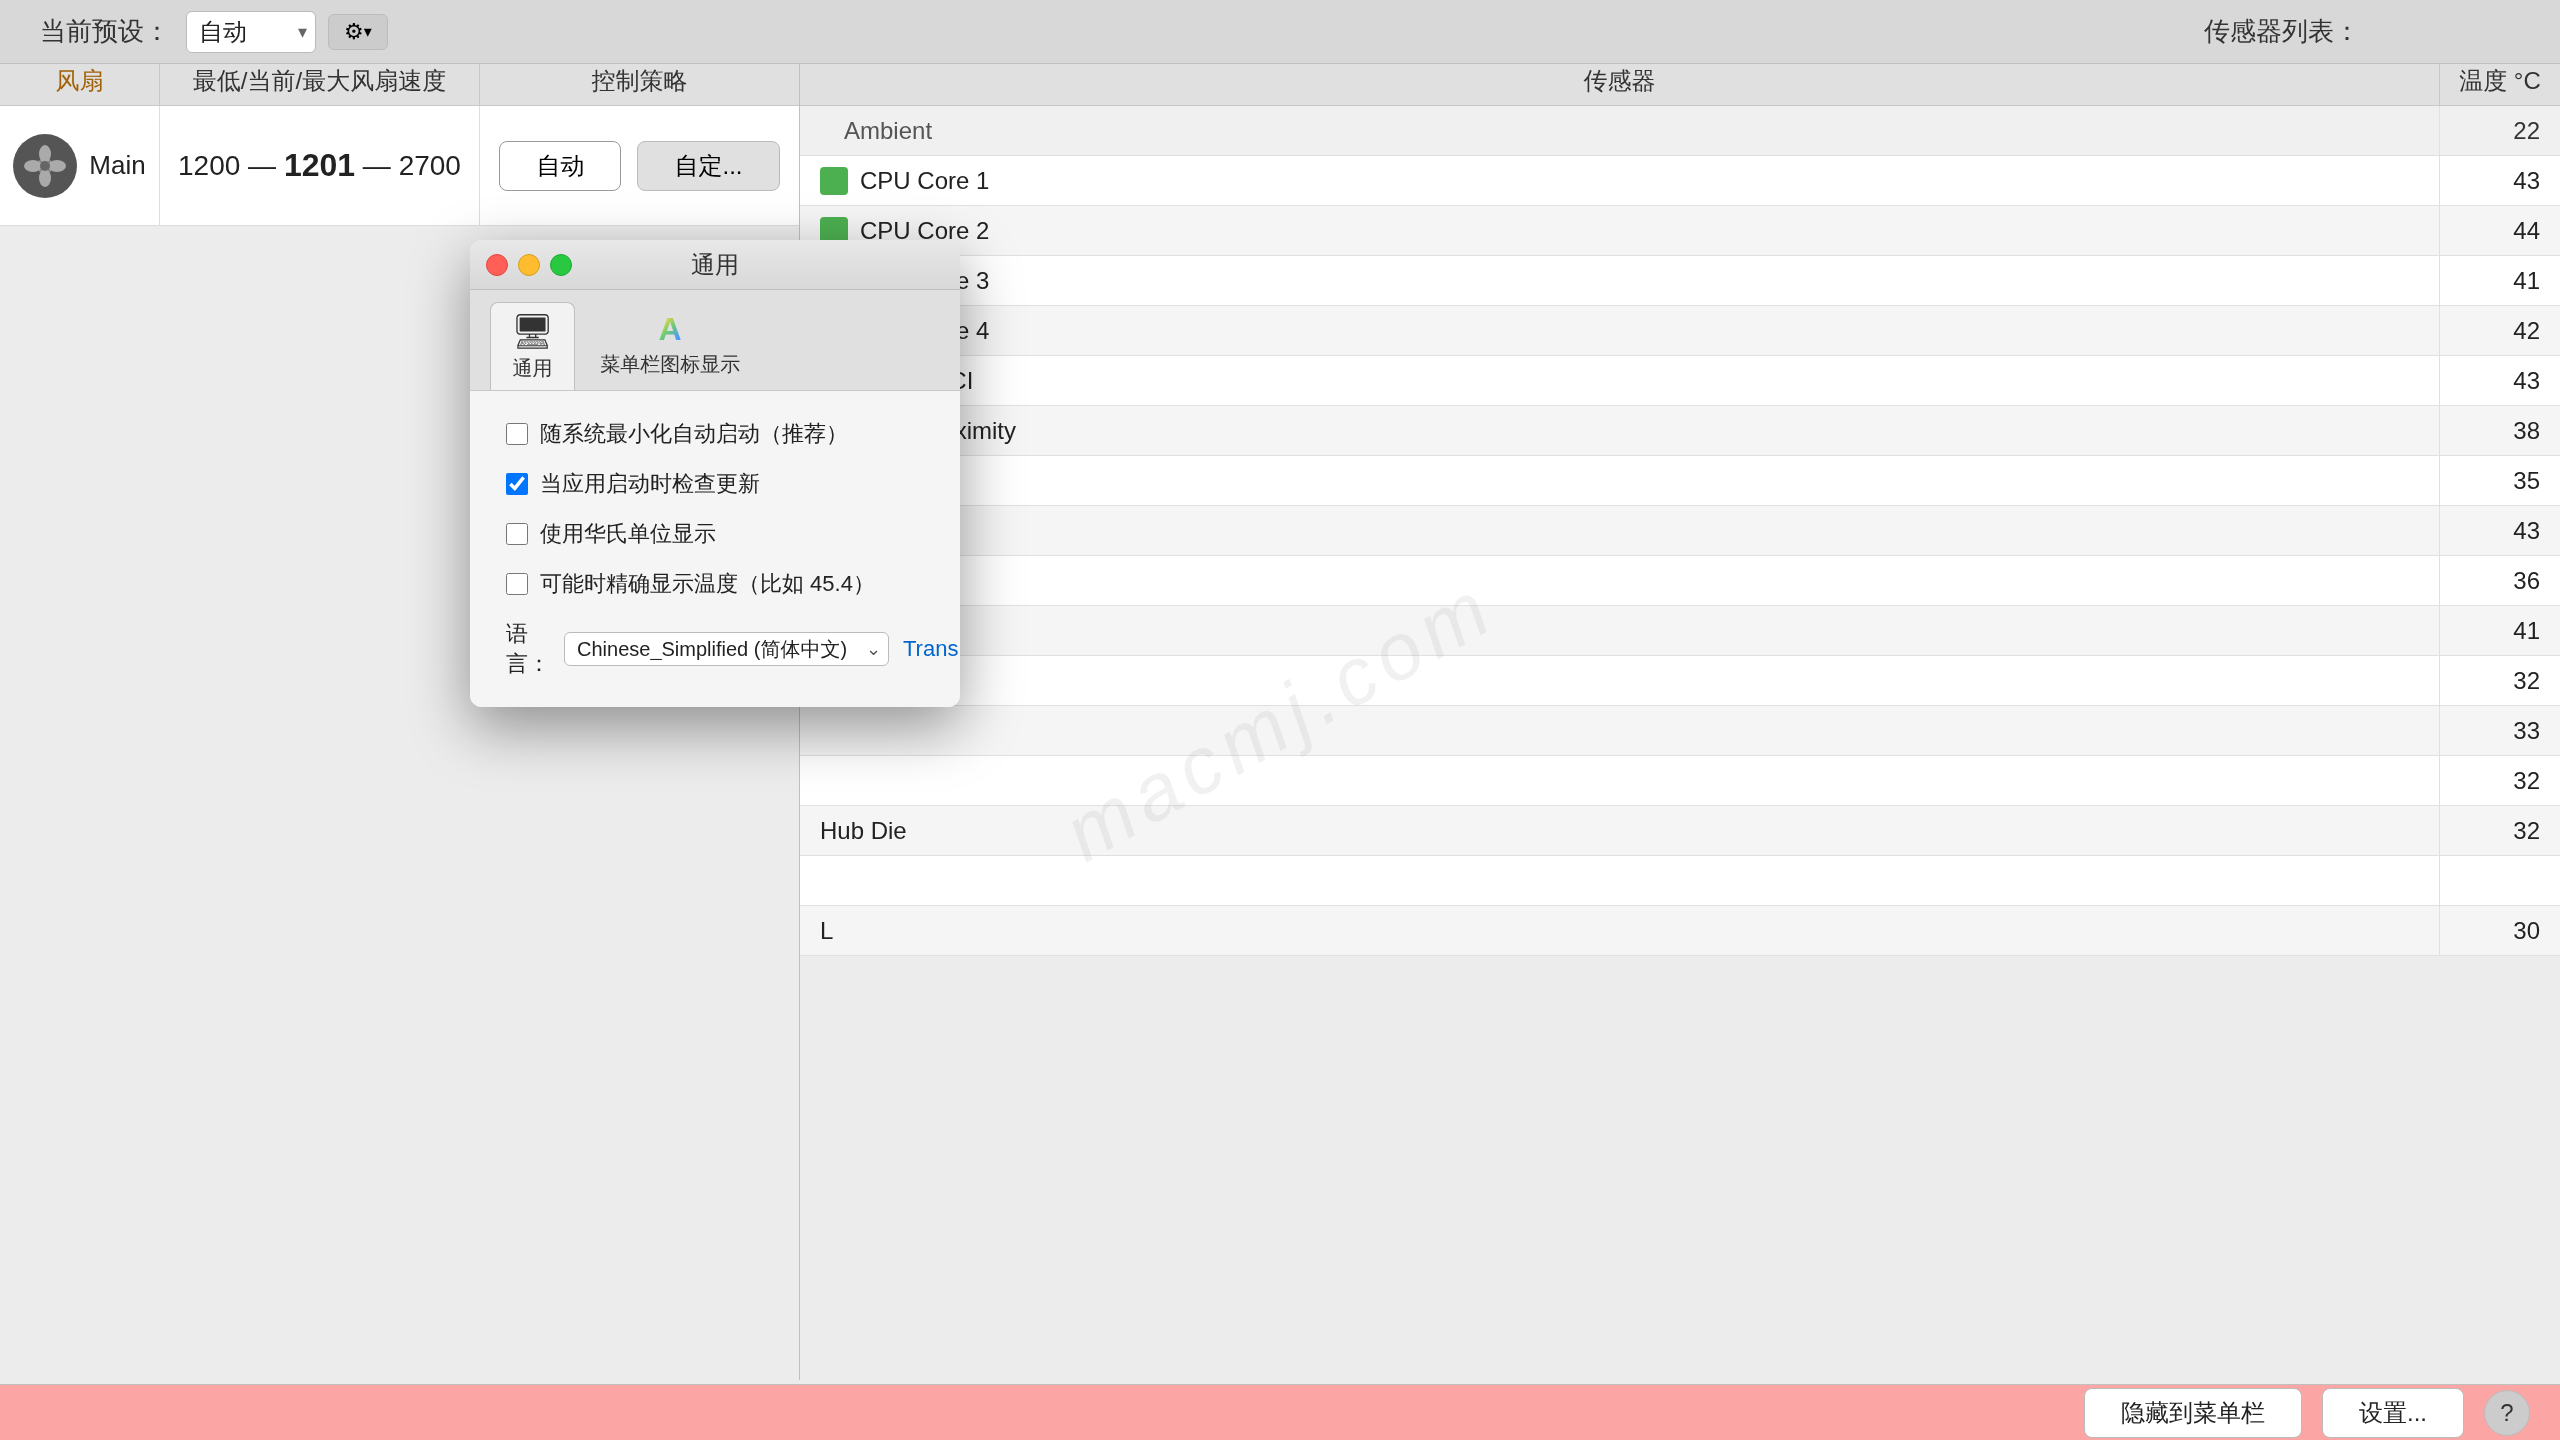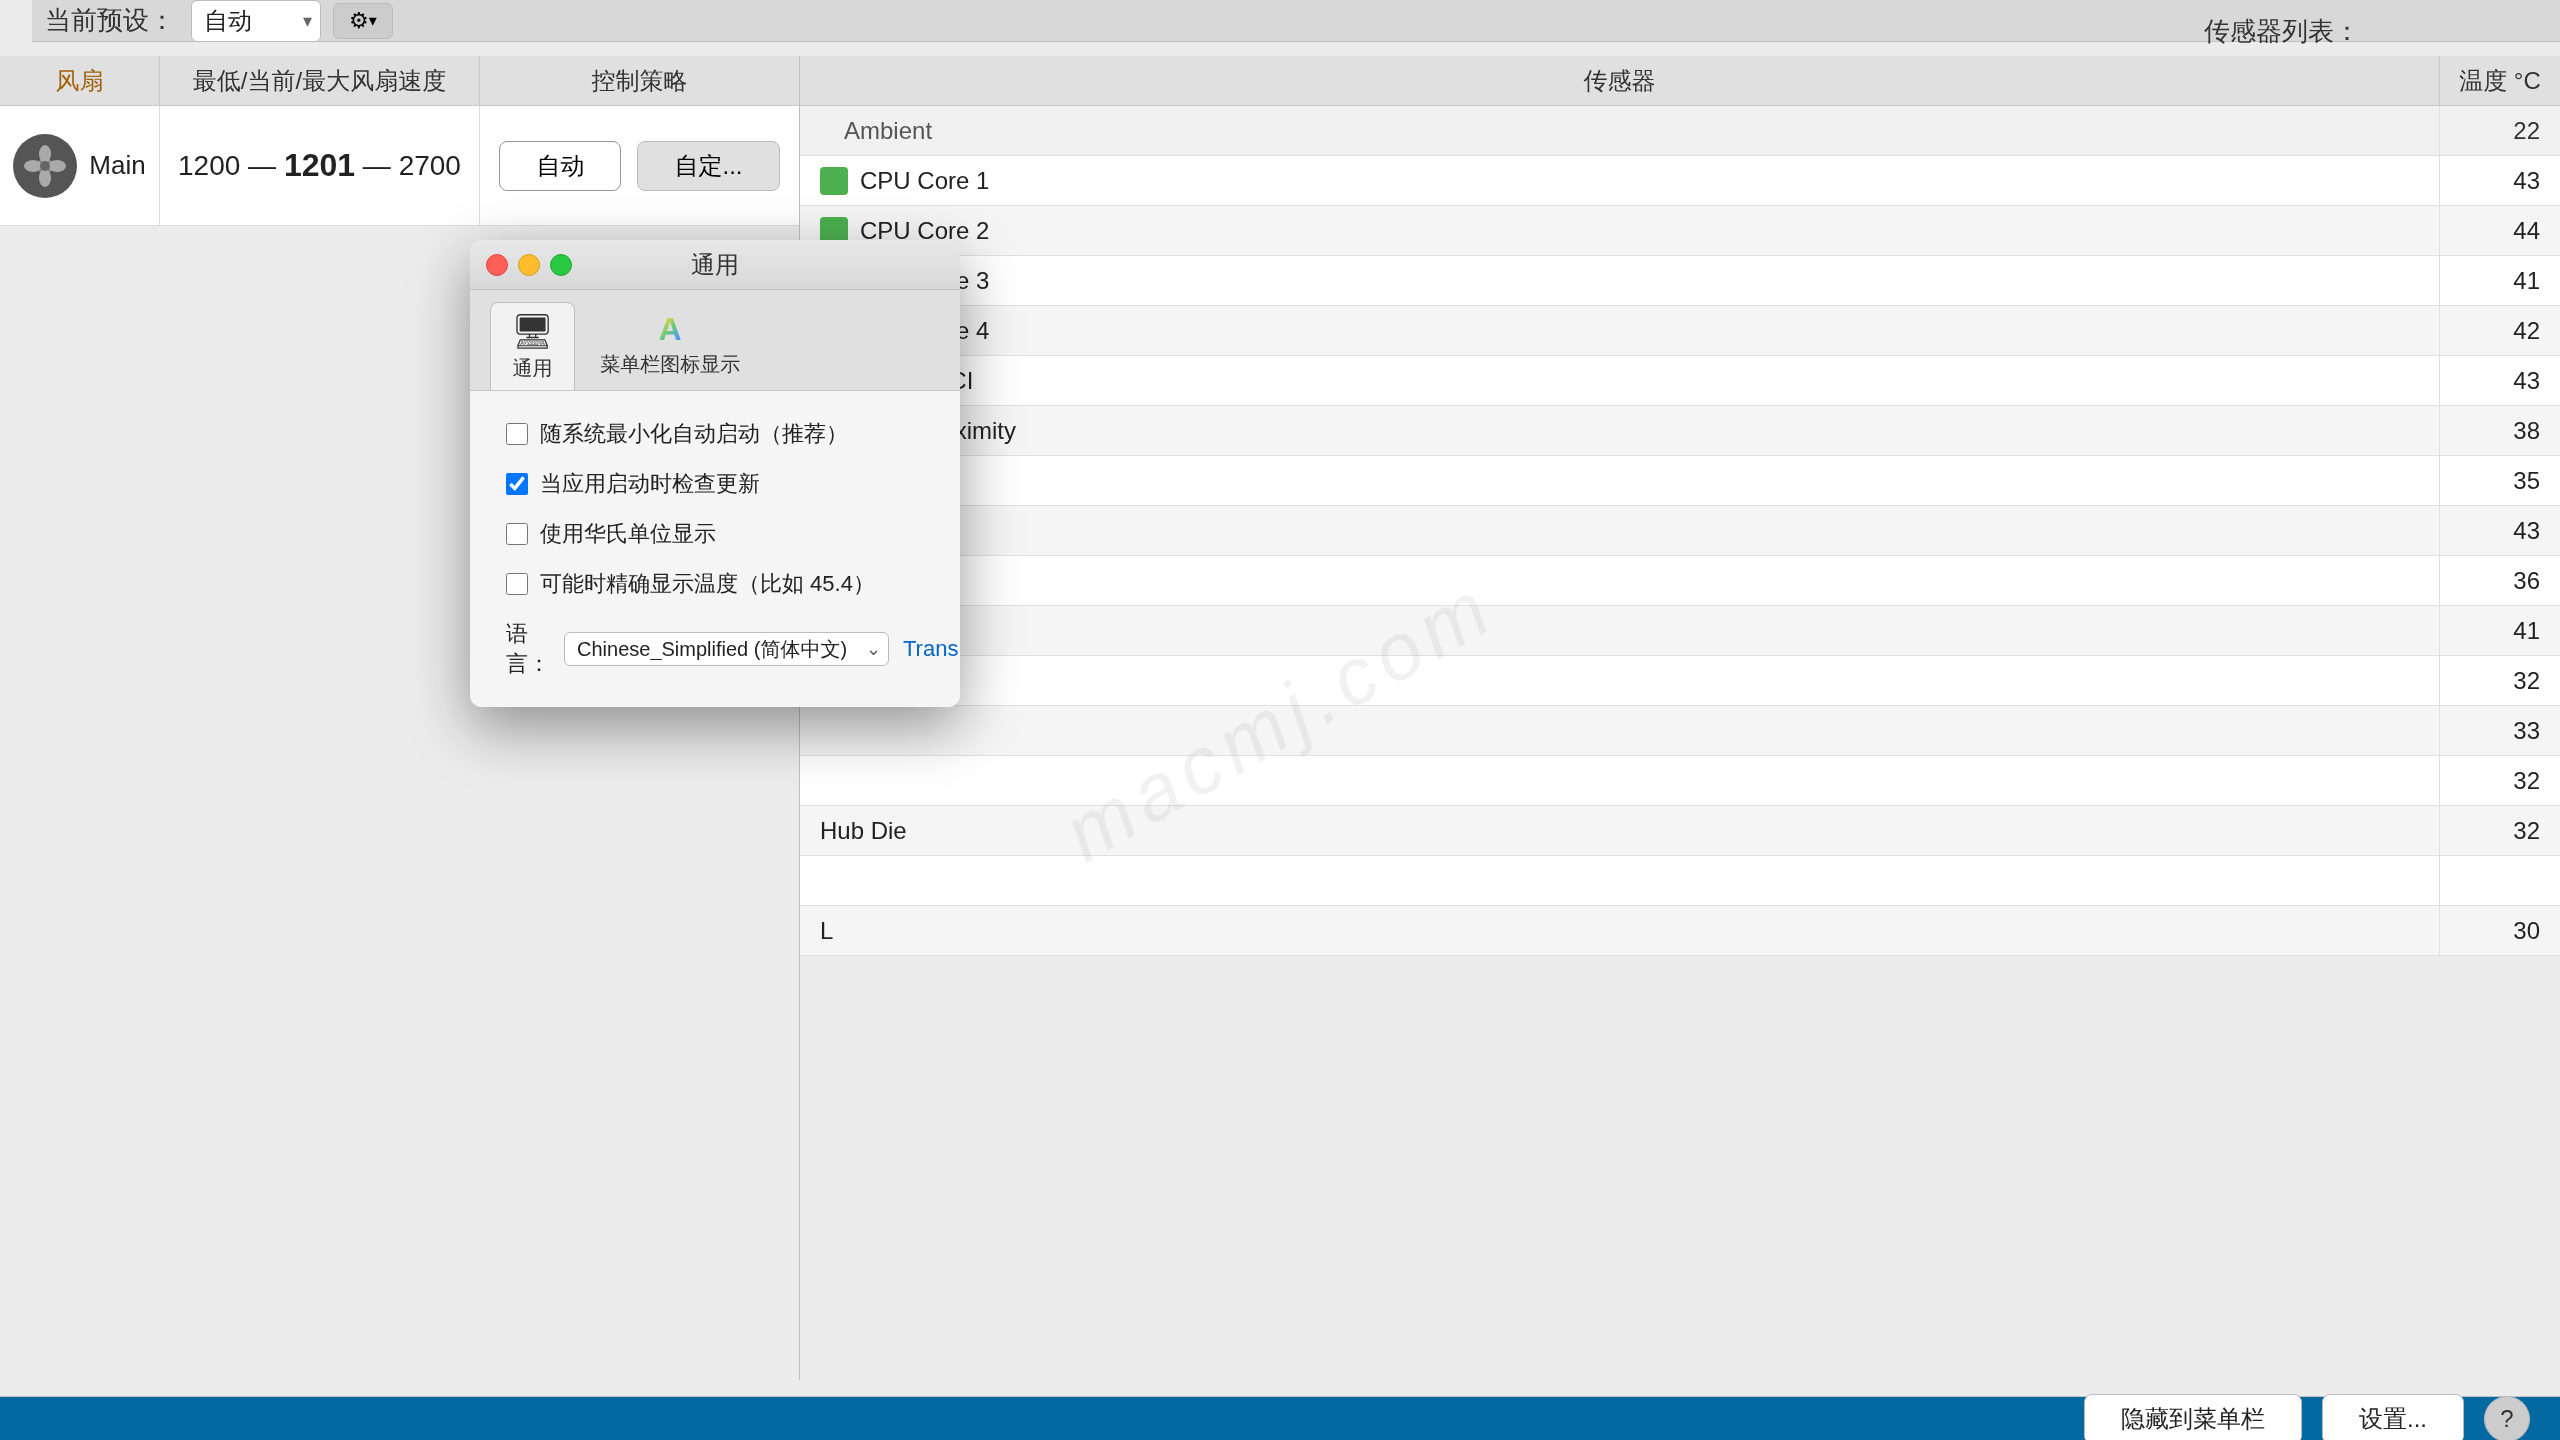--- a/index.html
+++ b/index.html
@@ -35,28 +35,27 @@
       pointer-events: none;
       z-index: 1;
       white-space: nowrap;
       letter-spacing: 8px;
     }
 
     
     .top-bar {
       position: absolute;
       top: 0; left: 0; right: 0;
-      height: 42px;
+      height: 64px;
       background: #d8d8d8;
       border-bottom: 1px solid #c0c0c0;
       display: flex;
       align-items: center;
-      padding: 0 13px;
+      padding: 0 40px;
       z-index: 2;
-      margin-left: 32px;
     }
     .top-bar-label {
       font-size: 26px;
       color: #333;
       margin-right: 16px;
     }
     .preset-dropdown {
       background: white;
       border: 1px solid #bbb;
       border-radius: 6px;
@@ -264,22 +263,22 @@
       padding-right: 20px;
       font-size: 24px;
       color: #333;
       text-align: right;
     }
 
     
     .bottom-bar {
       position: absolute;
       bottom: 0; left: 0; right: 0;
-      height: 44px;
-      background: #0369a1;
+      height: 56px;
+      background: #fca5a5;
       border-top: 1px solid #c0c0c0;
       display: flex;
       align-items: center;
       justify-content: flex-end;
       padding: 3px 30px;
       gap: 20px;
       z-index: 2;
     }
     .bottom-btn {
       background: white;

